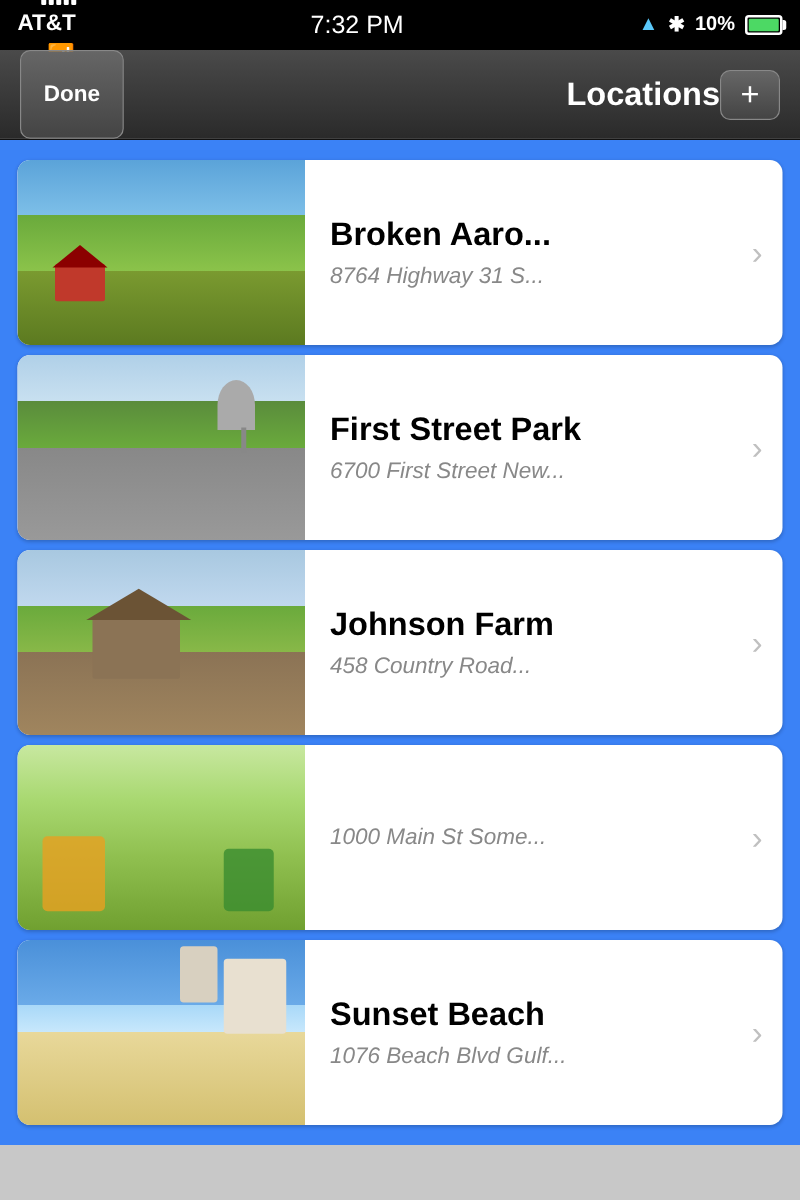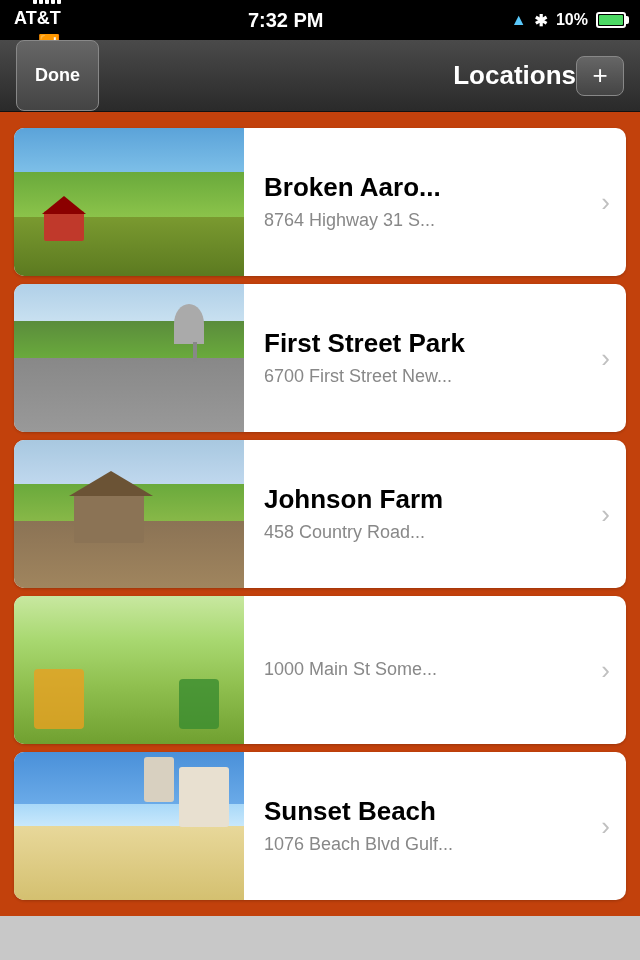--- a/index.html
+++ b/index.html
@@ -42,21 +42,21 @@
     }
 
     .signal-bar {
       width: 4px;
       background: #fff;
       border-radius: 1px;
     }
 
     .status-center {
       font-size: 20px;
-      font-weight: 700;
+      font-weight: 400;
     }
 
     .status-right {
       display: flex;
       align-items: center;
       gap: 8px;
       font-size: 16px;
     }
 
     .battery-container {
@@ -139,21 +139,21 @@
       height: 40px;
       display: flex;
       align-items: center;
       justify-content: center;
       cursor: pointer;
     }
 
     
     .list-container {
       width: 640px;
-      background: #c2410c;
+      background: #3b82f6;
       padding: 16px 14px;
       display: flex;
       flex-direction: column;
       gap: 8px;
     }
 
     
     .list-item {
       background: #fff;
       border-radius: 10px;
@@ -325,20 +325,21 @@
       font-weight: 700;
       color: #000;
       margin-bottom: 6px;
       line-height: 1.2;
     }
 
     .item-address {
       font-size: 18px;
       color: #888;
       line-height: 1.3;
+      font-style: italic;
     }
 
     .chevron {
       color: #c0c0c0;
       font-size: 26px;
       font-weight: 300;
       margin-left: 10px;
     }
   </style>
 </head>

